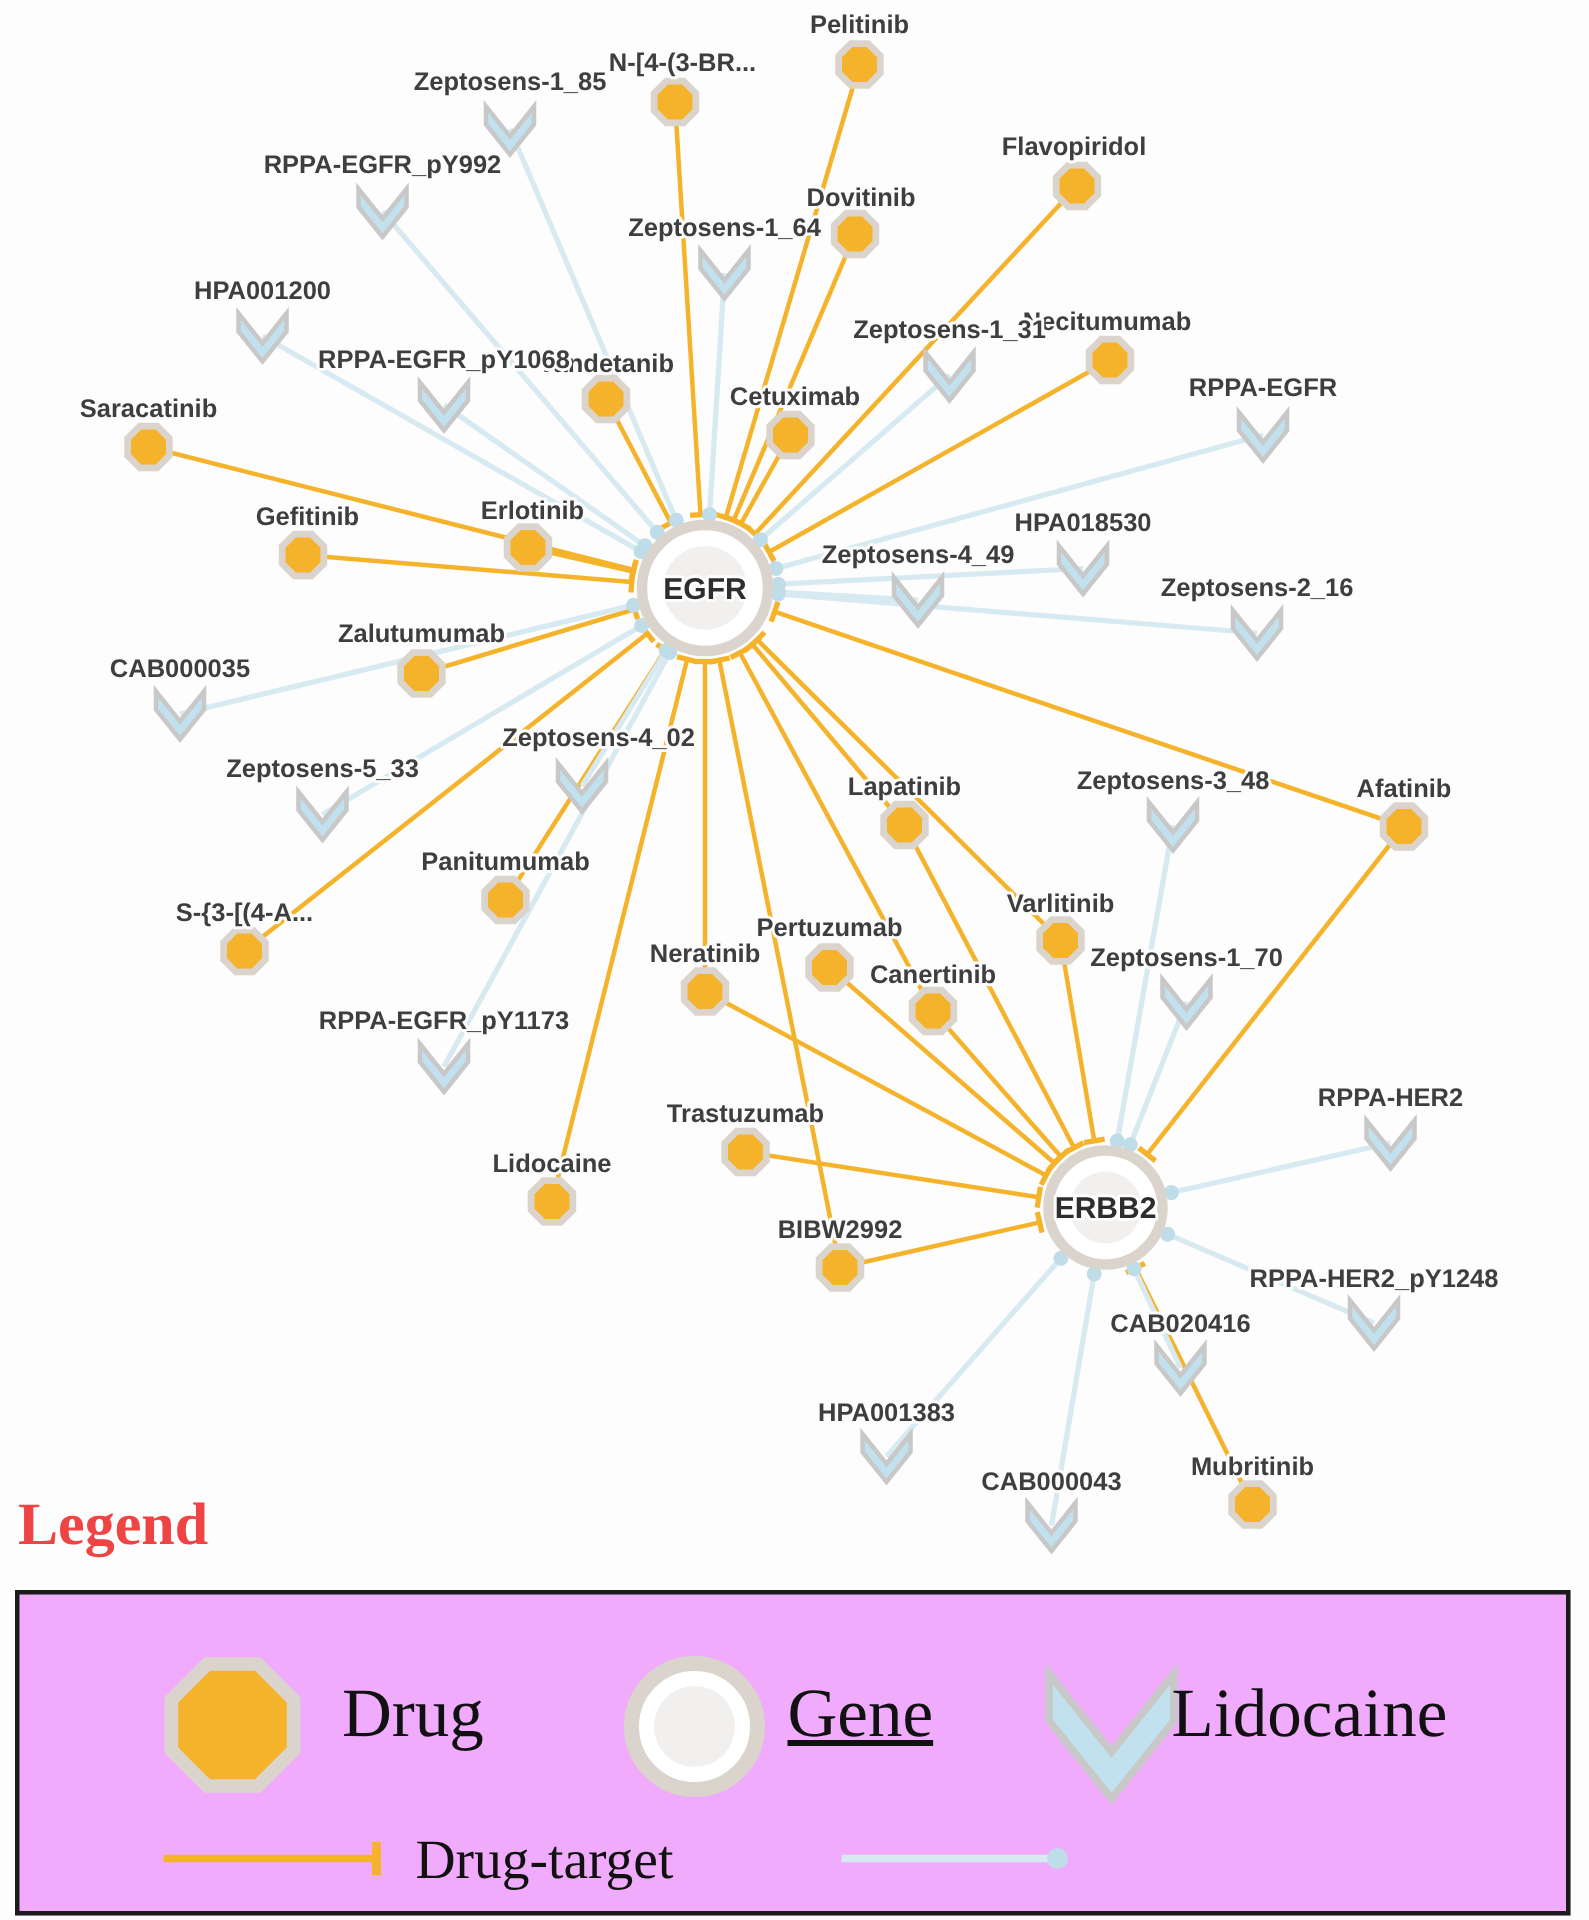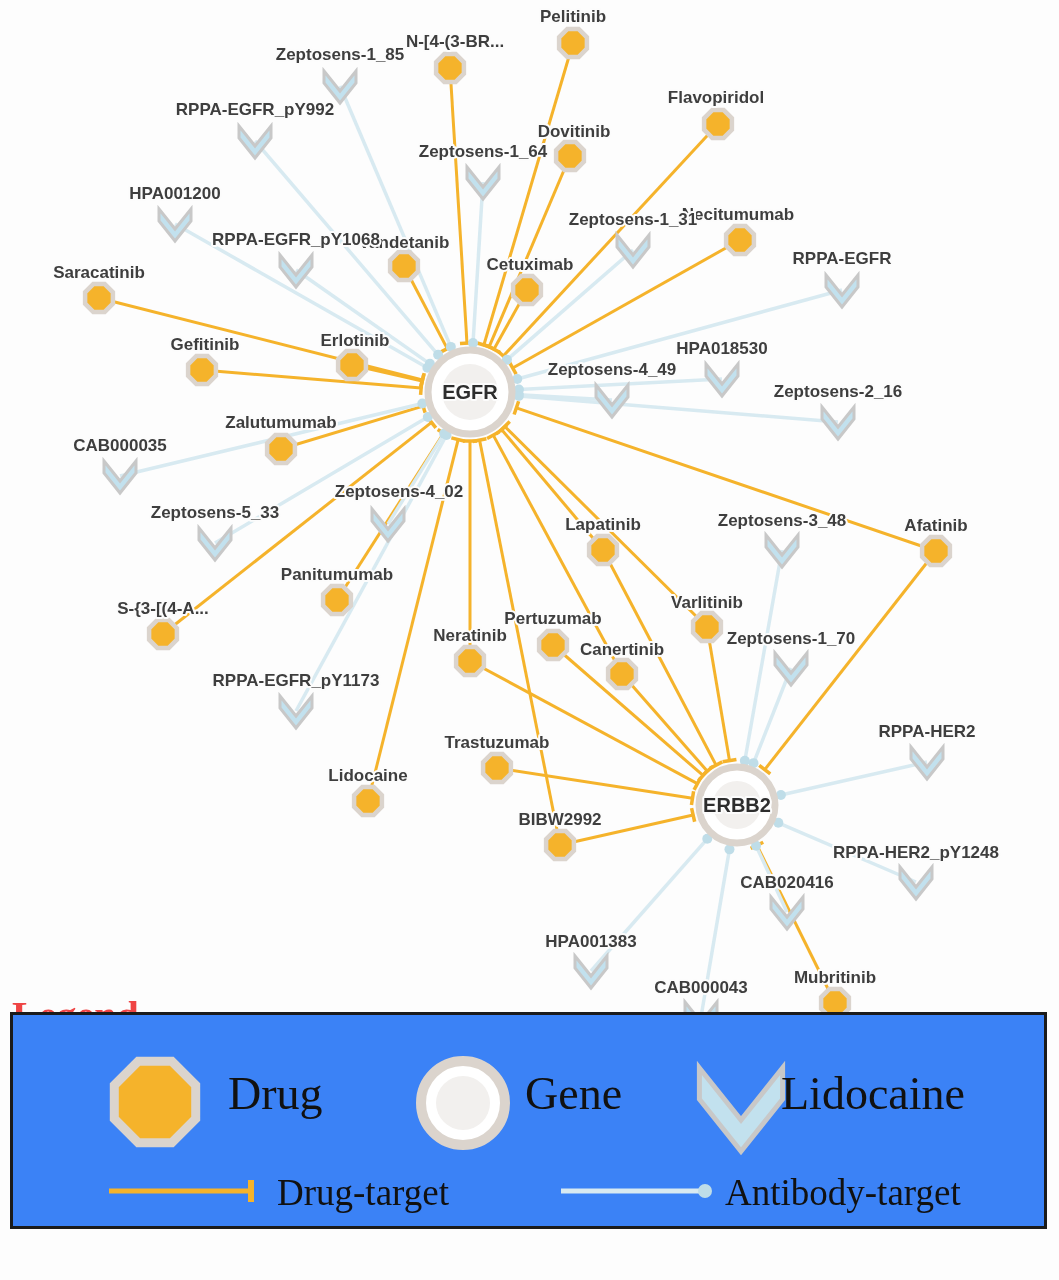--- a/index.html
+++ b/index.html
@@ -4,22 +4,22 @@
 <style>
   * { margin:0; padding:0; box-sizing:border-box; }
   body { background:#ffffff; font-family:"Liberation Sans", sans-serif; }
   .stage { position:relative; width:1059px; height:1280px; background:#FDFDFD; overflow:hidden; }
   #network-svg { position:absolute; left:0; top:0; }
   .node-label { font-family:"Liberation Sans", sans-serif; font-weight:bold; font-size:17px;
                 fill:#3E3E3E; paint-order:stroke; stroke:#FCFCFC; stroke-width:4px; stroke-linejoin:round; }
   .gene-label { font-size:20px; fill:#2D2D2D; }
   .legend-title { position:absolute; left:12px; top:992px; font-family:"Liberation Serif", serif;
                   font-weight:bold; font-size:40px; color:#ef4444; }
-  .legend-box { position:absolute; left:10px; top:1012px; width:1037px; height:217px;
-                border:3px solid #1B1B1B; background:#3b82f6; }
+  .legend-box { position:absolute; left:10px; top:1060px; width:1037px; height:217px;
+                border:3px solid #1B1B1B; background:#f0abfc; }
   .legend-box .icon { position:absolute; }
   .leg-label { position:absolute; font-family:"Liberation Serif", serif; color:#111; white-space:nowrap; }
   .leg-node-label { font-size:46px; top:52px; }
   .leg-edge-label { font-size:37px; top:156px; }
 </style>
 </head>
 <body>
 
 <div class="stage">
   <svg id="network-svg" width="1059" height="1046" viewBox="0 0 1059 1046">
@@ -225,33 +225,32 @@
 
     <svg class="icon" style="left:85px; top:30px;" width="114" height="114" viewBox="0 0 114 114">
       <polygon points="97.7,73.8 73.8,97.7 40.2,97.7 16.3,73.8 16.3,40.2 40.2,16.3 73.8,16.3 97.7,40.2" stroke-width="9" fill="#F5B32B" stroke="#DBD4CD"></polygon>
     </svg>
     <span class="leg-label leg-node-label" style="left:215px;">Drug</span>
 
     <svg class="icon" style="left:398px; top:36px;" width="104" height="104" viewBox="0 0 104 104">
       <circle cx="52" cy="52" r="42" fill="#FFFFFF" stroke-width="10" stroke="#DBD4CD"></circle>
       <circle cx="52" cy="52" r="27" fill="#F2F0EE"></circle>
     </svg>
-    <span class="leg-label leg-node-label" style="left:512px;">Gene</span>
+    <span class="leg-label leg-node-label" style="left:512px;text-decoration:underline;">Gene</span>
 
     <svg class="icon" style="left:676px; top:42px;" width="104" height="100" viewBox="-52 -50 104 100">
       <path d="M-41.6,-39 L0,13 L41.6,-39 L41.6,-7.8 L0,44.2 L-41.6,-7.8 Z" stroke-width="5" fill="#C2E1EE" stroke="#C8C8C8"></path>
     </svg>
     <span class="leg-label leg-node-label" style="left:768px;">Lidocaine</span>
 
     <svg class="icon" style="left:88px; top:162px;" width="170" height="28" viewBox="0 0 170 28">
       <line x1="8" y1="14" x2="150" y2="14" stroke-width="5" stroke="#F5B32B"></line>
       <line x1="150" y1="3" x2="150" y2="25" stroke-width="6" stroke="#F5B32B"></line>
     </svg>
     <span class="leg-label leg-edge-label" style="left:264px;">Drug-target</span>
 
     <svg class="icon" style="left:540px; top:162px;" width="170" height="28" viewBox="0 0 170 28">
       <line x1="8" y1="14" x2="146" y2="14" stroke-width="5" stroke="#D8EAF1"></line>
       <circle cx="152" cy="14" r="7" fill="#BFDDE8"></circle>
     </svg>
-    <span class="leg-label leg-edge-label" style="left:712px;">Antibody-target</span>
 
   </div>
 </div>
 
 </body></html>

